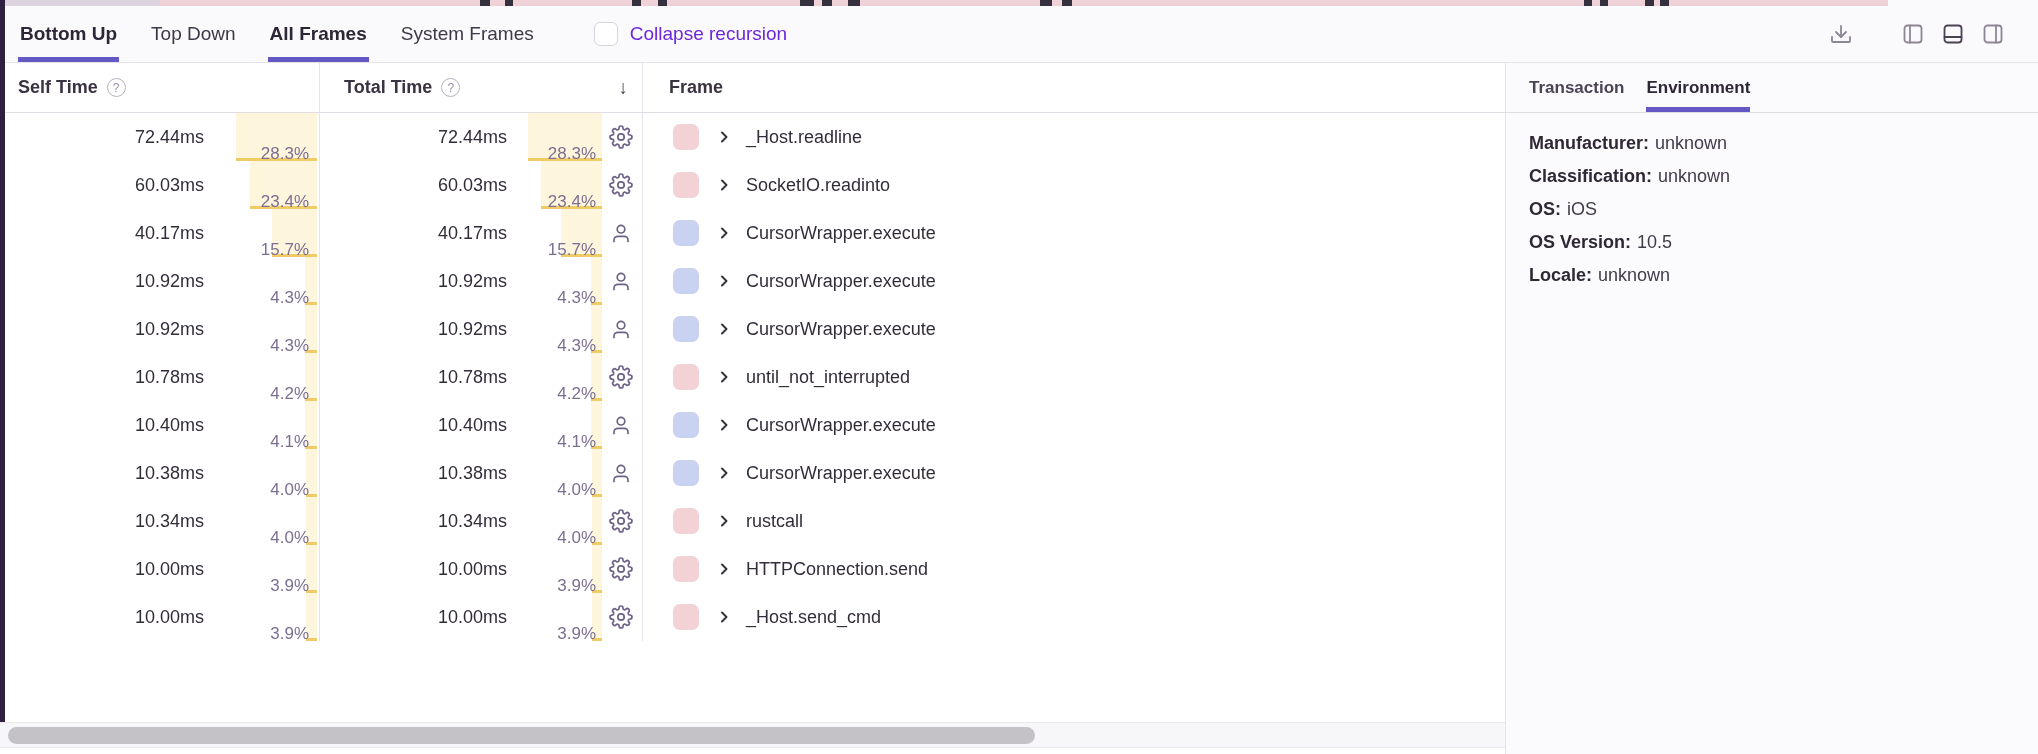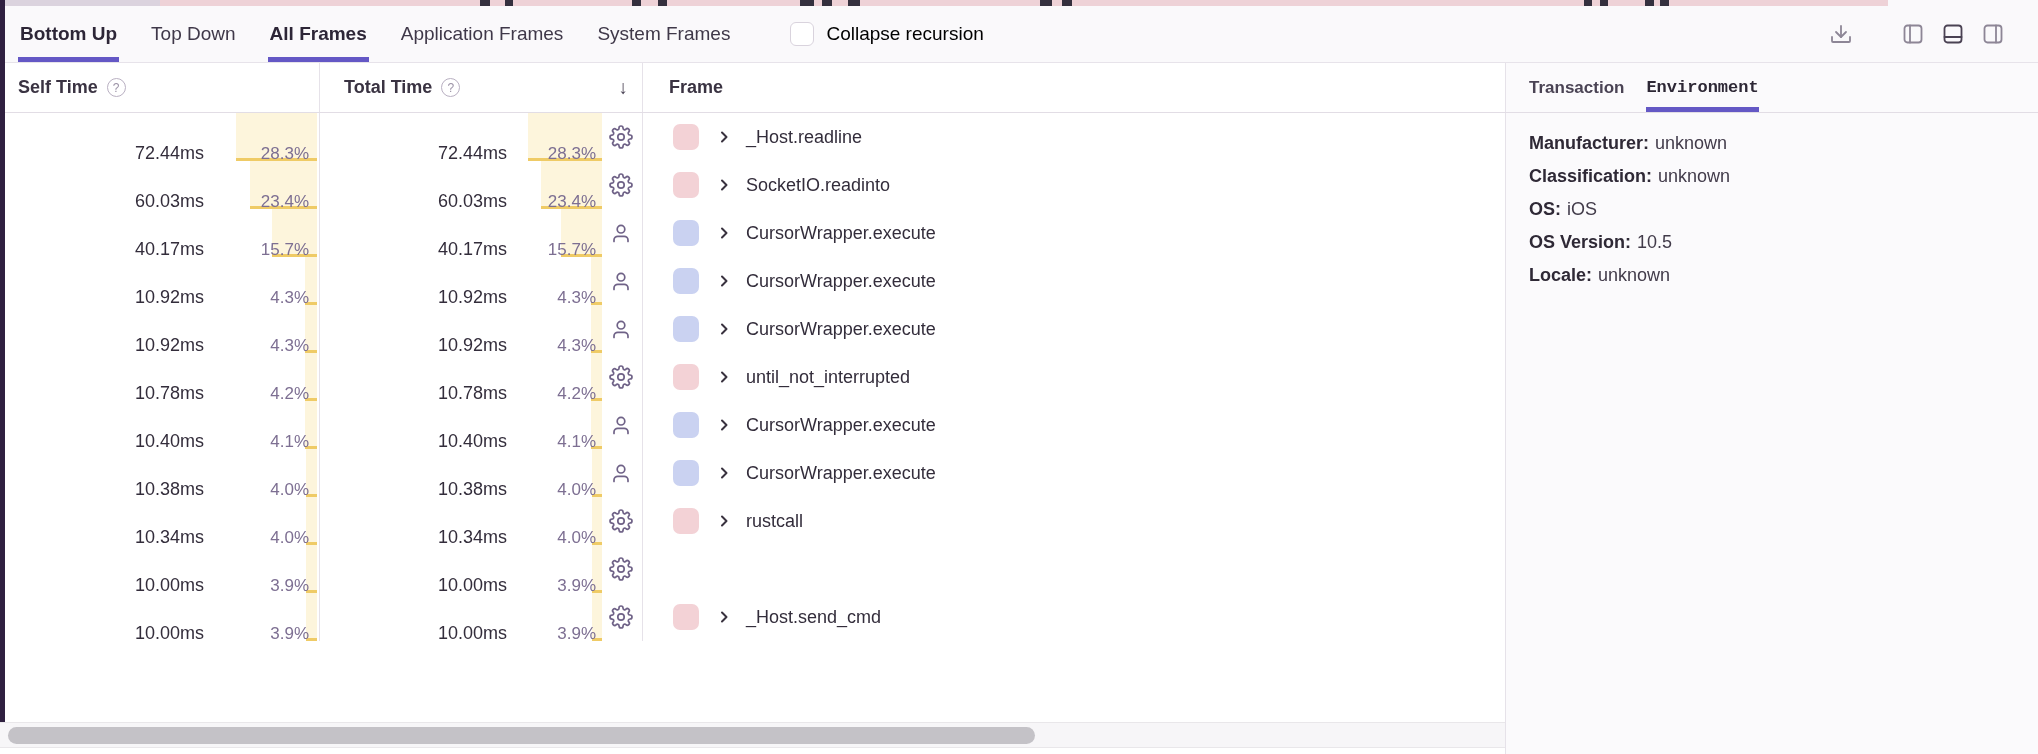--- a/index.html
+++ b/index.html
@@ -17,21 +17,21 @@
   .tick { position:absolute; top:0; height:6px; background:#34303e; }
 
   
   .toolbar { position:absolute; left:0; top:6px; width:2038px; height:57px; background:#faf9fb;
     border-bottom:1px solid #e7e3ea; display:flex; align-items:stretch; padding-left:18px; z-index:10; }
   .tab { display:flex; align-items:center; font-size:19px; color:#3f3849; padding:0 2px; margin-right:30px;
     border-bottom:5px solid transparent; padding-top:5px; cursor:pointer; white-space:nowrap; }
   .tab.active { font-weight:700; color:#2d2637; border-bottom-color:#6458c5; }
   .collapse-wrap { display:flex; align-items:center; margin-left:28px; }
   .cbox { width:24px; height:24px; border:1.5px solid #d9d3dd; border-radius:6px; background:#ffffff; }
-  .cbox-label { font-size:19px; color:#000000; margin-left:12px; white-space:nowrap; }
+  .cbox-label { font-size:19px; color:#6d28d9; margin-left:12px; white-space:nowrap; }
   .tool-icons { margin-left:auto; display:flex; align-items:center; padding-right:32px; }
   .ticon { width:26px; height:26px; display:flex; align-items:center; justify-content:center; cursor:pointer; }
   .ticon svg { stroke:#8d8696; fill:none; stroke-width:1.8; stroke-linecap:round; stroke-linejoin:round; }
   .ticon.dl { margin-right:46px; }
   .ticon + .ticon { margin-left:14px; }
   .ticon.dl + .ticon { margin-left:0; }
   .ticon.active svg { stroke:#4a4253; }
 
   
   .header-row { position:absolute; left:0; top:63px; width:2038px; height:50px; display:flex;
@@ -40,30 +40,30 @@
   .h-self  { width:320px; padding-left:18px; border-right:1px solid #e6e2e9; }
   .h-total { width:323px; padding-left:24px; border-right:1px solid #e6e2e9; }
   .h-frame { width:862px; padding-left:26px; }
   .h-panel { width:533px; background:#fbfafc; border-left:1px solid #e6e2e9; padding-left:23px; }
   .qmark { width:19px; height:19px; border:1.5px solid #b9b0c2; border-radius:50%; color:#9b92a6;
     font-size:12px; font-weight:400; display:inline-flex; align-items:center; justify-content:center;
     margin-left:9px; cursor:pointer; }
   .sort-arrow { position:absolute; right:14px; font-size:19px; font-weight:400; color:#4a4355; cursor:pointer; }
   .ptab { height:100%; display:flex; align-items:center; font-size:17px; color:#4a4354;
     border-bottom:5px solid transparent; padding-top:5px; margin-right:22px; cursor:pointer; }
-  .ptab.active { font-weight:700; color:#2d2735; border-bottom-color:#6458c5;font-family:Liberation Mono, monospace; }
+  .ptab.active { font-weight:700; color:#2d2735; border-bottom-color:#6458c5; }
 
   
   .rows { position:absolute; left:0; top:113px; width:1505px; }
   .trow { display:flex; height:48px; }
   .cell { position:relative; height:48px; }
   .c-self  { width:320px; border-right:1px solid #e6e2e9; }
   .c-total { width:323px; border-right:1px solid #e6e2e9; }
   .c-frame { width:862px; display:flex; align-items:center; padding-left:30px; }
-  .t-time { position:absolute; top:16px; height:48px; display:flex; align-items:center; font-size:18px; color:#332d3b; }
+  .t-time { position:absolute; top:0; height:48px; display:flex; align-items:center; font-size:18px; color:#332d3b; }
   .t-pct  { position:absolute; top:17px; height:48px; display:flex; align-items:center; font-size:17px; color:#7d6f92; z-index:2; }
   .c-self .t-time  { right:115px; }
   .c-self .t-pct   { right:10px; }
   .c-total .t-time { right:135px; }
   .c-total .t-pct  { right:46px; }
   .bar { position:absolute; top:0; bottom:0; background:#fdf5dc; border-bottom:3px solid #efcb66; z-index:1; }
   .c-self .bar  { right:2px; }
   .c-total .bar { right:40px; }
   .ficon { position:absolute; right:9px; top:12px; width:24px; height:24px; }
   .ficon svg { width:24px; height:24px; stroke:#6f6287; fill:none; stroke-width:1.7;
@@ -110,21 +110,20 @@
         <span class="tick" style="left: 1485px; width: 9px;"></span>
         <span class="tick" style="left: 1500px; width: 9px;"></span>
       </span>
   </div>
   <div class="left-edge"></div>
 
   <div class="toolbar">
     <div class="tab active">Bottom Up</div>
     <div class="tab">Top Down</div>
     <div class="tab active">All Frames</div>
-    <div class="tab">Application Frames</div>
     <div class="tab">System Frames</div>
     <div class="collapse-wrap">
       <div class="cbox"></div>
       <span class="cbox-label">Collapse recursion</span>
     </div>
     <div class="tool-icons">
       <span class="ticon dl">
         <svg viewBox="0 0 24 24" width="24" height="24">
             <path d="M21 15v4a1 1 0 0 1-1 1H4a1 1 0 0 1-1-1v-4"></path>
             <polyline points="7 10 12 15 17 10"></polyline>
@@ -435,20 +434,29 @@
         <span class="t-time">10.00ms</span>
         <span class="t-pct">3.9%</span>
         <span class="ficon" data-icon="gear">
           <svg class="i-gear" viewBox="0 0 24 24">
               <circle cx="12" cy="12" r="3.2"></circle>
               <path d="M19.4 15a1.65 1.65 0 0 0 .33 1.82l.06.06a2 2 0 0 1-2.83 2.83l-.06-.06a1.65 1.65 0 0 0-1.82-.33 1.65 1.65 0 0 0-1 1.51V21a2 2 0 0 1-4 0v-.09A1.65 1.65 0 0 0 9 19.4a1.65 1.65 0 0 0-1.82.33l-.06.06a2 2 0 0 1-2.83-2.83l.06-.06a1.65 1.65 0 0 0 .33-1.82 1.65 1.65 0 0 0-1.51-1H3a2 2 0 0 1 0-4h.09A1.65 1.65 0 0 0 4.6 9a1.65 1.65 0 0 0-.33-1.82l-.06-.06a2 2 0 0 1 2.83-2.83l.06.06a1.65 1.65 0 0 0 1.82.33H9a1.65 1.65 0 0 0 1-1.51V3a2 2 0 0 1 4 0v.09a1.65 1.65 0 0 0 1 1.51 1.65 1.65 0 0 0 1.82-.33l.06-.06a2 2 0 0 1 2.83 2.83l-.06.06a1.65 1.65 0 0 0-.33 1.82V9a1.65 1.65 0 0 0 1.51 1H21a2 2 0 0 1 0 4h-.09a1.65 1.65 0 0 0-1.51 1z"></path>
             </svg>
 
         </span>
       </div>
+      <div class="cell c-frame">
+        <span class="chip" style="background: rgb(243, 210, 214);"></span>
+        <span class="chev">
+          <svg viewBox="0 0 16 16">
+              <path d="M6 3.5l4.5 4.5L6 12.5"></path>
+            </svg>
+        </span>
+        <span class="fname">HTTPConnection.send</span>
+      </div>
     </div>
       <div class="trow">
       <div class="cell c-self">
         <span class="bar" style="width: 11.154px;"></span>
         <span class="t-time">10.00ms</span>
         <span class="t-pct">3.9%</span>
       </div>
       <div class="cell c-total">
         <span class="bar" style="width: 10.14px;"></span>
         <span class="t-time">10.00ms</span>

